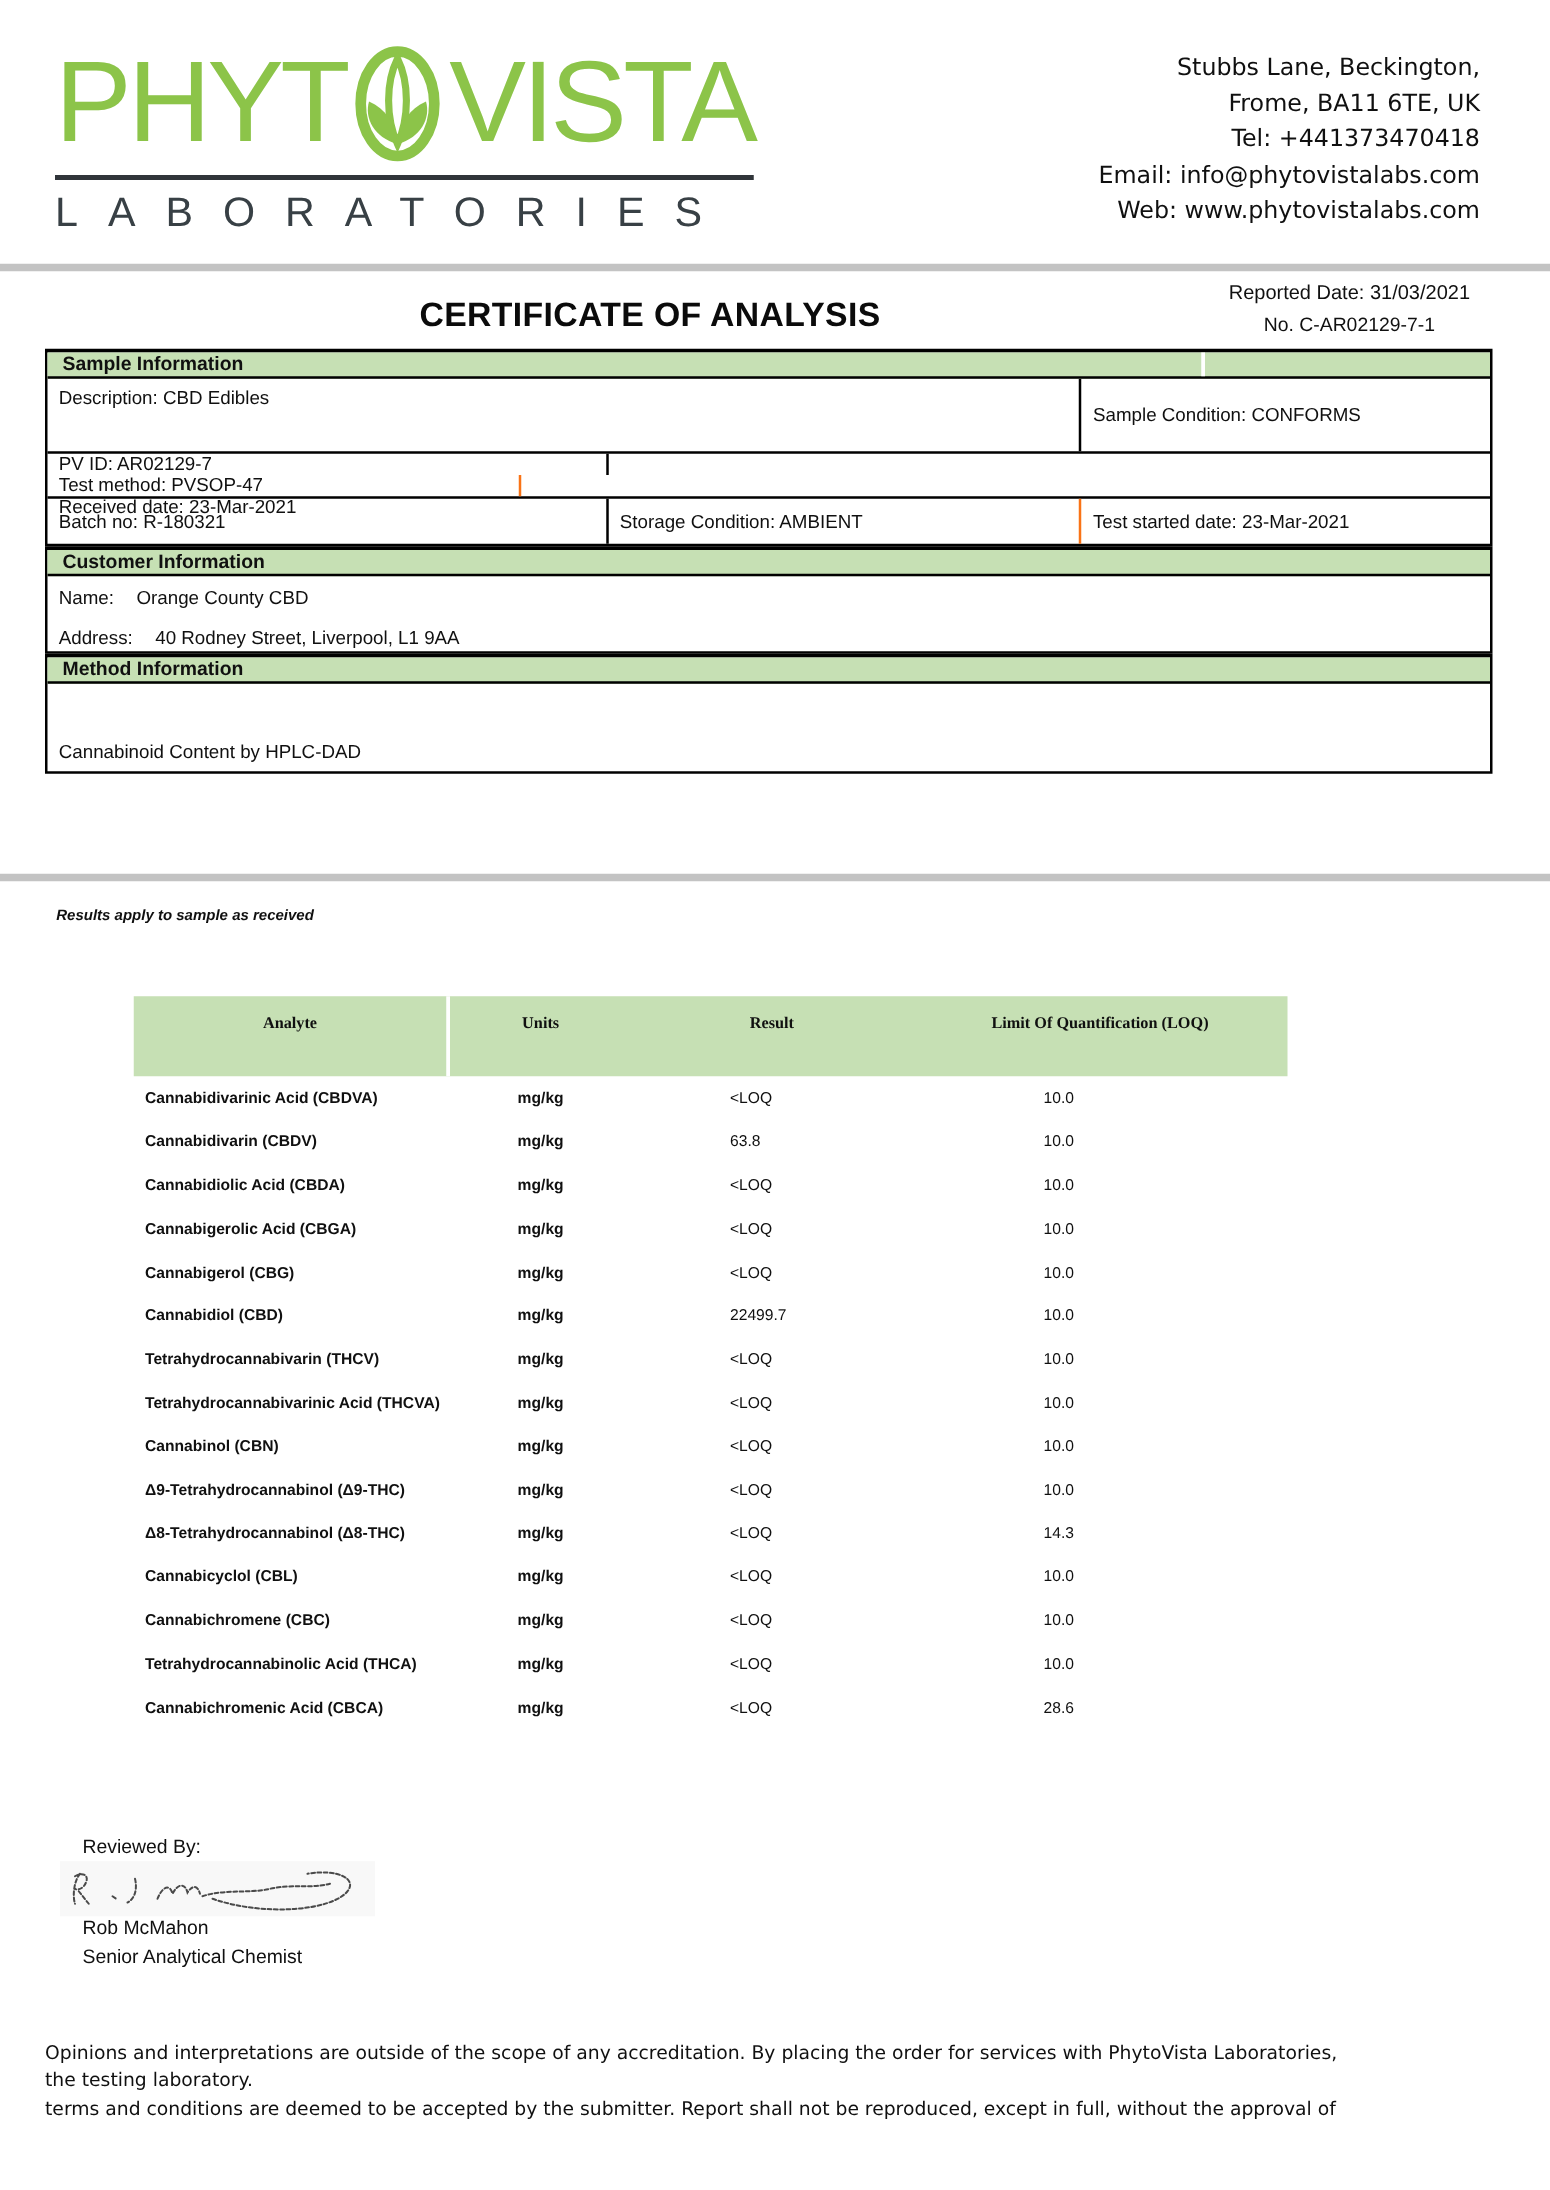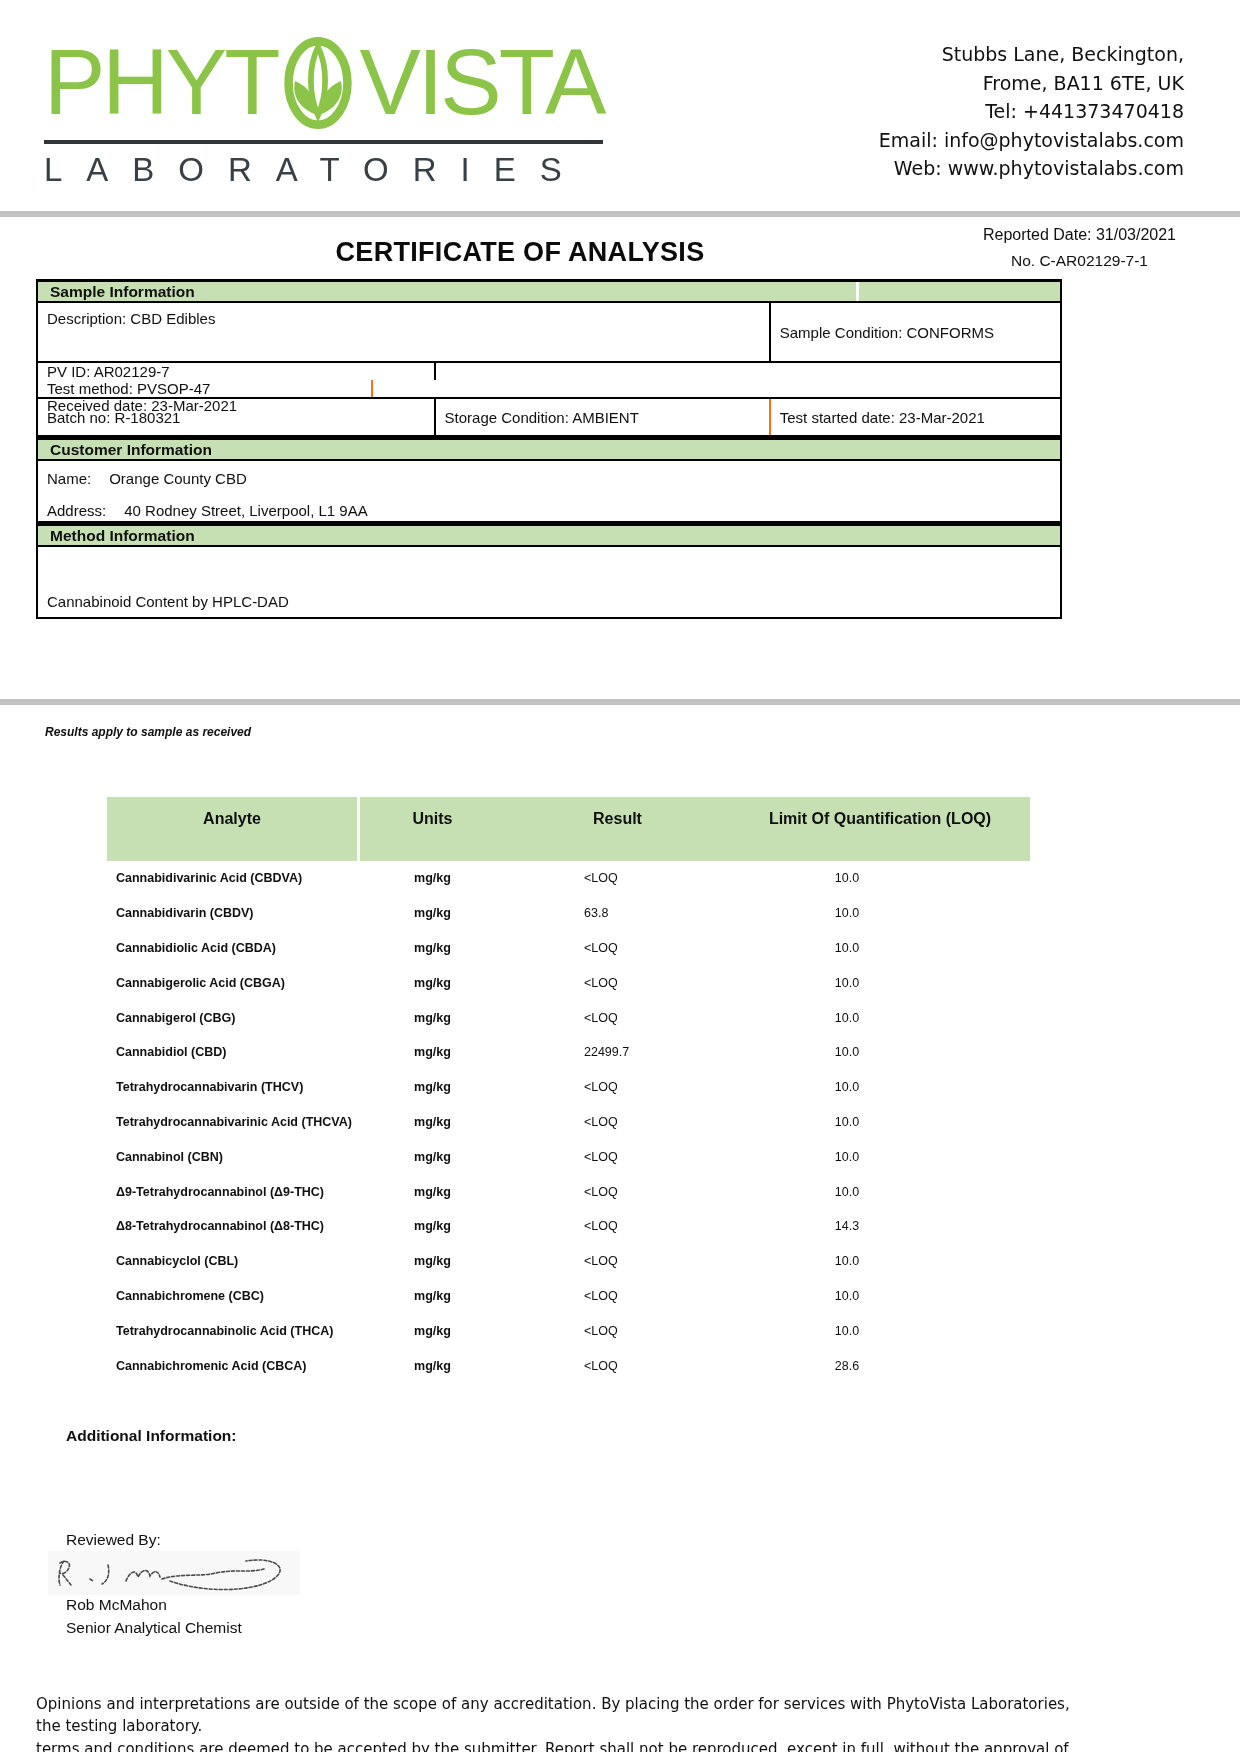--- a/index.html
+++ b/index.html
@@ -20,42 +20,42 @@
   .contact { text-align:right; font-family:"DejaVu Sans", sans-serif; font-size:19px; line-height:1.5; padding-top:6px; }
   
   .rule-grey { height:6px; background:#c3c3c3; }
   .rule1 { margin-top:22px; }
   .title-area { position:relative; height:62px; }
   .coa { position:absolute; top:20px; left:30px; width:980px; text-align:center;
          font-size:27px; font-weight:bold; color:#0b0b0b; letter-spacing:0.3px; }
   .report-meta { position:absolute; top:5px; right:64px; text-align:center; font-size:16px; line-height:1.65; }
   .report-no { font-size:15.5px; }
   
-  .info-wrap { margin-left:36px; width:1026px; }
+  .info-wrap { margin-left:36px; width:1158px; }
   .sec { border:2px solid #000; border-top-width:3px; font-size:15px; }
   .sec-bar { background:var(--bargreen); height:21px; display:flex; align-items:center;
              padding-left:12px; font-weight:bold; font-size:15.5px; border-bottom:2px solid #000; position:relative; }
   .bar-gap { position:absolute; left:80%; top:0; bottom:0; width:3px; background:#fff; }
   .row-a { display:flex; height:60px; border-bottom:2px solid #000; }
   .cell-desc { width:71.7%; border-right:2px solid #000; padding:7px 0 0 9px; }
   .cell-cond { flex:1; display:flex; align-items:center; padding-left:9px; }
   .row-b { display:flex; height:36px; border-bottom:2px solid #000;flex-direction:column; }
   .row-c { display:flex; height:36px; }
   .cell-1 { width:38.9%; border-right:2px solid #000; display:flex; align-items:center; padding-left:9px; }
   .cell-2 { width:32.8%; border-right:2px solid #f97316; display:flex; align-items:center; padding-left:9px;text-align:center; }
   .cell-3 { flex:1; display:flex; align-items:center; padding-left:9px; }
   .cust-box { height:60px; padding:9px 0 0 9px; }
   .cust-line2 { margin-top:15px; }
   .label-gap { display:inline-block; width:18px; }
   .method-box { height:32px; display:flex; align-items:center; padding-left:9px;margin-top:38px; }
   .rule2 { margin-top:80px; }
   .results-note { margin:20px 0 0 45px; font-size:12px; font-weight:bold; font-style:italic; }
   
   .rtable { margin:58px 0 0 107px; width:923px; font-size:12.5px; }
-  .rhead { display:flex; background:var(--bargreen); height:64px; font-weight:bold; font-size:16px; }
+  .rhead { display:flex; background:var(--bargreen); height:64px; font-weight:bold; font-size:13px;font-family:Liberation Serif, serif; }
   .rh { padding-top:13px; text-align:center; }
   .rh-analyte { width:253px; border-right:3px solid #fff; }
   .rh-units { width:145px; }
   .rh-result { width:225px; }
   .rh-loq { width:300px; }
   .rrow { display:flex; height:34.8px; align-items:center; }
   .rc-analyte { width:253px; padding-left:9px; font-weight:bold; }
   .rc-units { width:145px; text-align:center; font-weight:bold; }
   .rc-result { width:225px; padding-left:79px; }
   .rc-loq { width:300px; text-align:center; padding-right:66px; }
@@ -264,21 +264,20 @@
 
     <div class="rrow">
       <div class="rc-analyte">Cannabichromenic Acid (CBCA)</div>
       <div class="rc-units">mg/kg</div>
       <div class="rc-result">&lt;LOQ</div>
       <div class="rc-loq">28.6</div>
     </div>
   </div>
   </div>
 
-  <div class="addl">Additional Information:</div>
 
   <div class="reviewed">Reviewed By:</div>
   <div class="sig-box">
     <svg width="252" height="44" viewBox="0 0 252 44">
       <g fill="none" stroke="#4a4a4a" stroke-width="1.6" stroke-dasharray="3 2" stroke-linecap="round">
         <path d="M16 10 C11 16 10 28 12 34"></path>
         <path d="M12 12 C19 8 25 12 19 20 C16 23 13 23 12 22 M15 24 L23 34"></path>
         <path d="M42 28 l3 2"></path>
         <path d="M60 14 C62 22 60 30 54 33"></path>
         <path d="M78 30 C82 20 88 18 90 26 C94 18 100 17 102 25 C106 19 110 19 112 26"></path>

